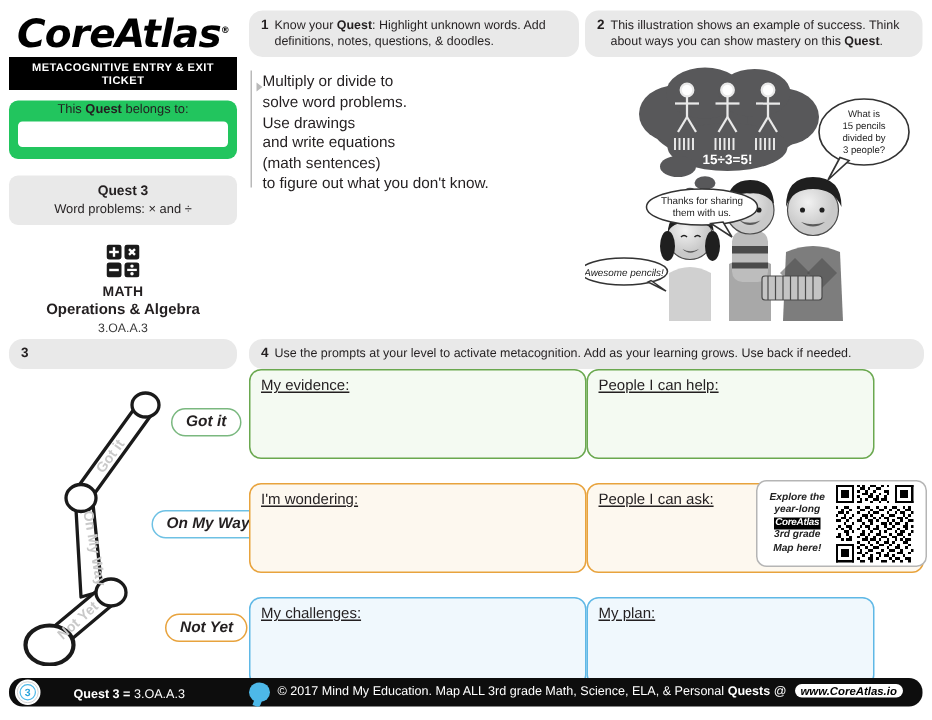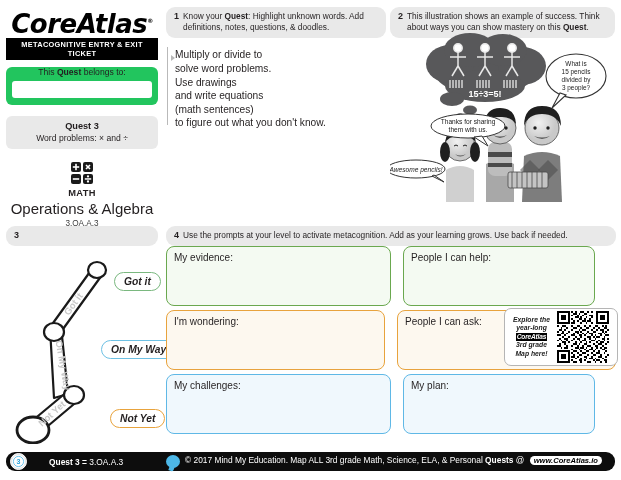--- a/index.html
+++ b/index.html
@@ -58,61 +58,61 @@
   .quest-box{
     background:#e9e9e9;border-radius:6px;
     margin-top:11px;padding:5px 6px 6px 6px;text-align:center;
   }
   .quest-title{font-size:9.2px;font-weight:bold;}
   .quest-desc{font-size:8.6px;margin-top:2px;}
 
   .subject{text-align:center;margin-top:13px;}
   .subject-icon{margin:0 auto;width:22px;height:22px;}
   .subject-name{font-size:9.3px;font-weight:bold;margin-top:4px;letter-spacing:0.3px;}
-  .subject-domain{font-size:15px;font-weight:normal;margin-top:2px;}
+  .subject-domain{font-size:10px;font-weight:bold;margin-top:2px;}
   .subject-code{font-size:8.2px;margin-top:2px;color:#3b3b3b;}
 
   
   .panel1{position:absolute;left:166px;top:7px;width:220px;}
   .quest-text{
     margin-top:10px;margin-left:9px;
     font-size:10.2px;line-height:13.6px;
   }
   .arrow-rail{
     position:absolute;left:167px;top:47px;width:9px;height:78px;
     border-left:1.1px solid #b9b9b9;
   }
   .arrow-head{
     position:absolute;left:171px;top:55px;
     width:0;height:0;border-left:4px solid #b9b9b9;
     border-top:3px solid transparent;border-bottom:3px solid transparent;
   }
 
   
   .panel2{position:absolute;left:390px;top:7px;width:225px;}
-  .illus{position:absolute;left:390px;top:24px;width:226px;height:180px;}
+  .illus{position:absolute;left:390px;top:36px;width:226px;height:180px;}
 
   
   .panel3{position:absolute;left:6px;top:226px;width:152px;}
   .meter-area{position:absolute;left:6px;top:254px;width:152px;height:190px;}
   .pill{
     position:absolute;
     border-radius:14px;background:#fff;
     font-size:10.3px;font-weight:bold;font-style:italic;
     text-align:center;
     padding:3px 9px;white-space:nowrap;
   }
   .pill.got{border:1.4px solid #7ab87f;left:108px;top:18px;}
   .pill.omw{border:1.4px solid #6ec1e4;left:95px;top:86px;}
   .pill.not{border:1.4px solid #e8a33d;left:104px;top:155px;}
 
   
   .panel4{position:absolute;left:166px;top:226px;width:450px;}
   .grid{position:absolute;left:166px;top:246px;width:450px;}
-  .row{display:flex;gap:12px;margin-bottom:4px;position:relative;}
+  .row{display:flex;gap:0;margin-bottom:16px;position:relative;text-decoration:underline;}
   .cell{
     box-sizing:border-box;
     border:1.2px solid #888;border-radius:8px;
     height:60px;padding:5px 7px;
     font-size:10px;
   }
   .cell.left{width:225px;}
   .cell.right{width:192px;}
   .r1 .cell{border-color:#6aa84f;background:#f4faf2;}
   .r2 .cell{border-color:#5fb8e6;background:#f0f8fd;}

